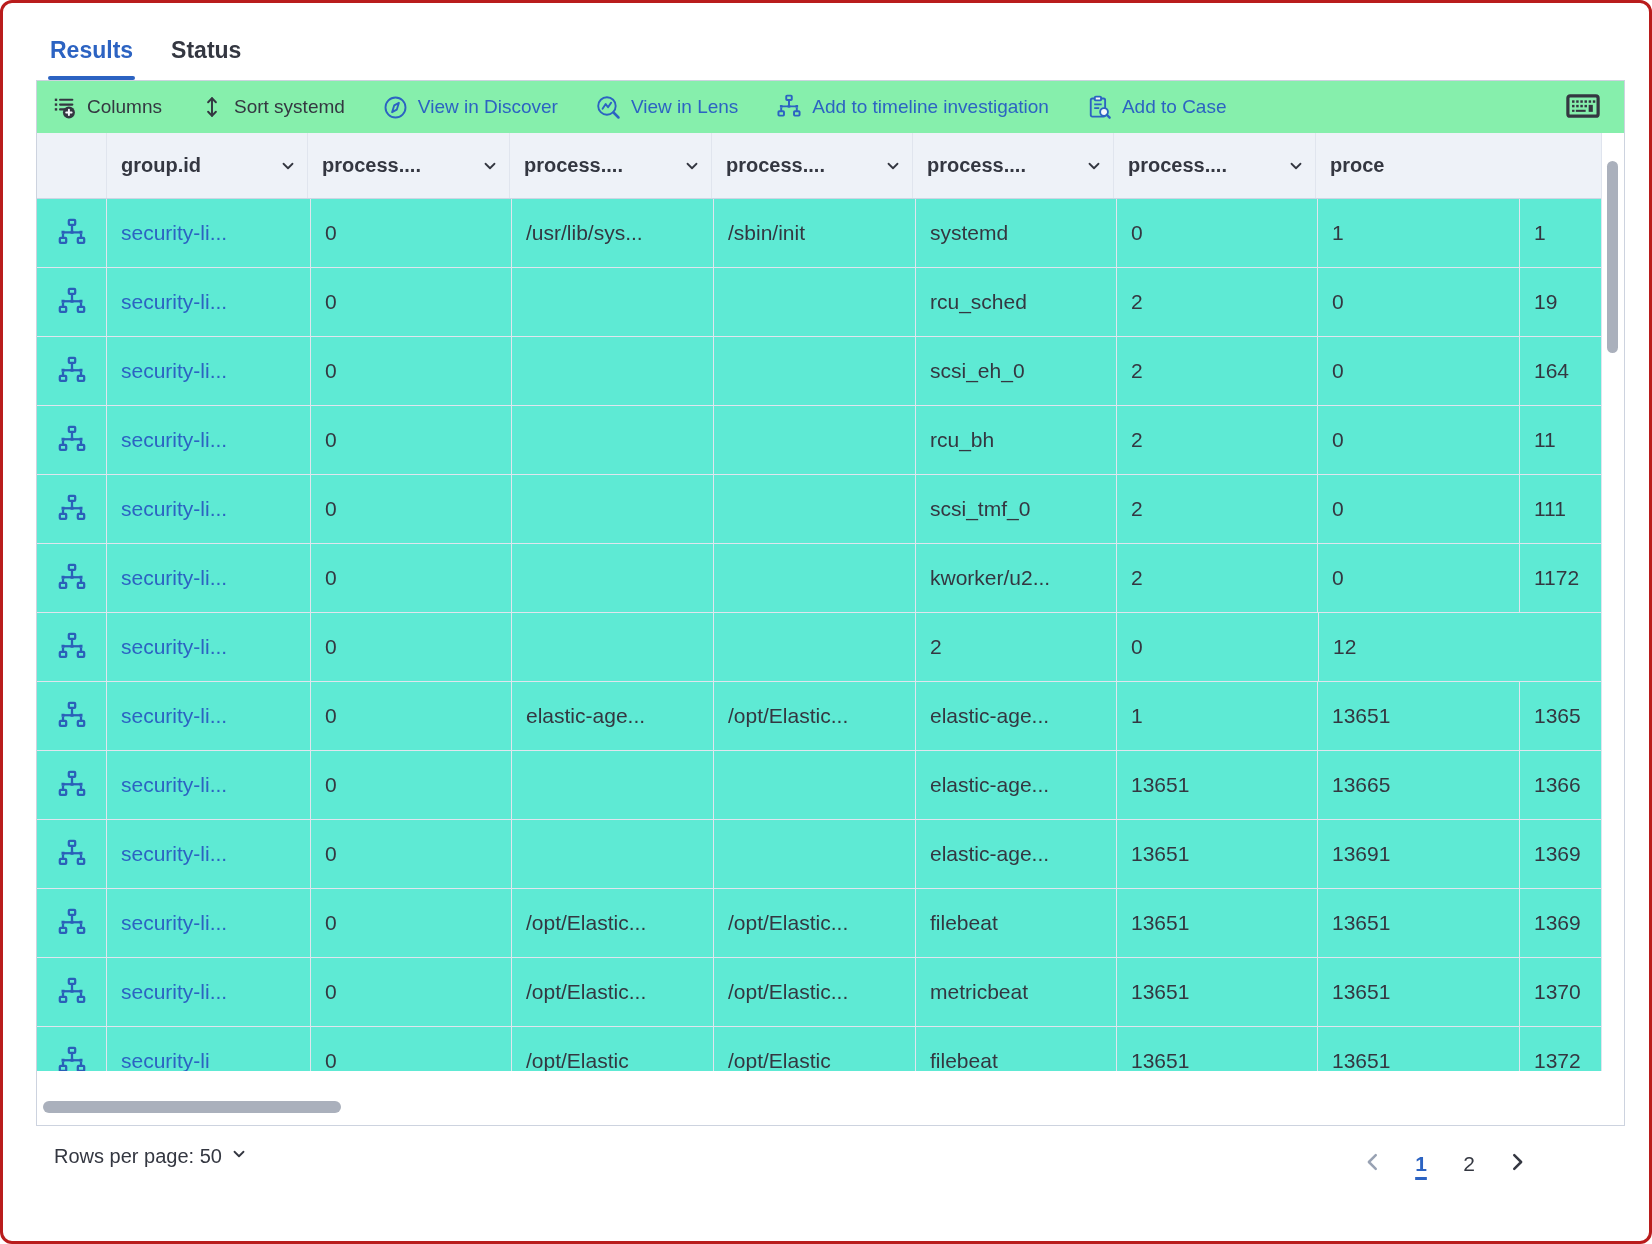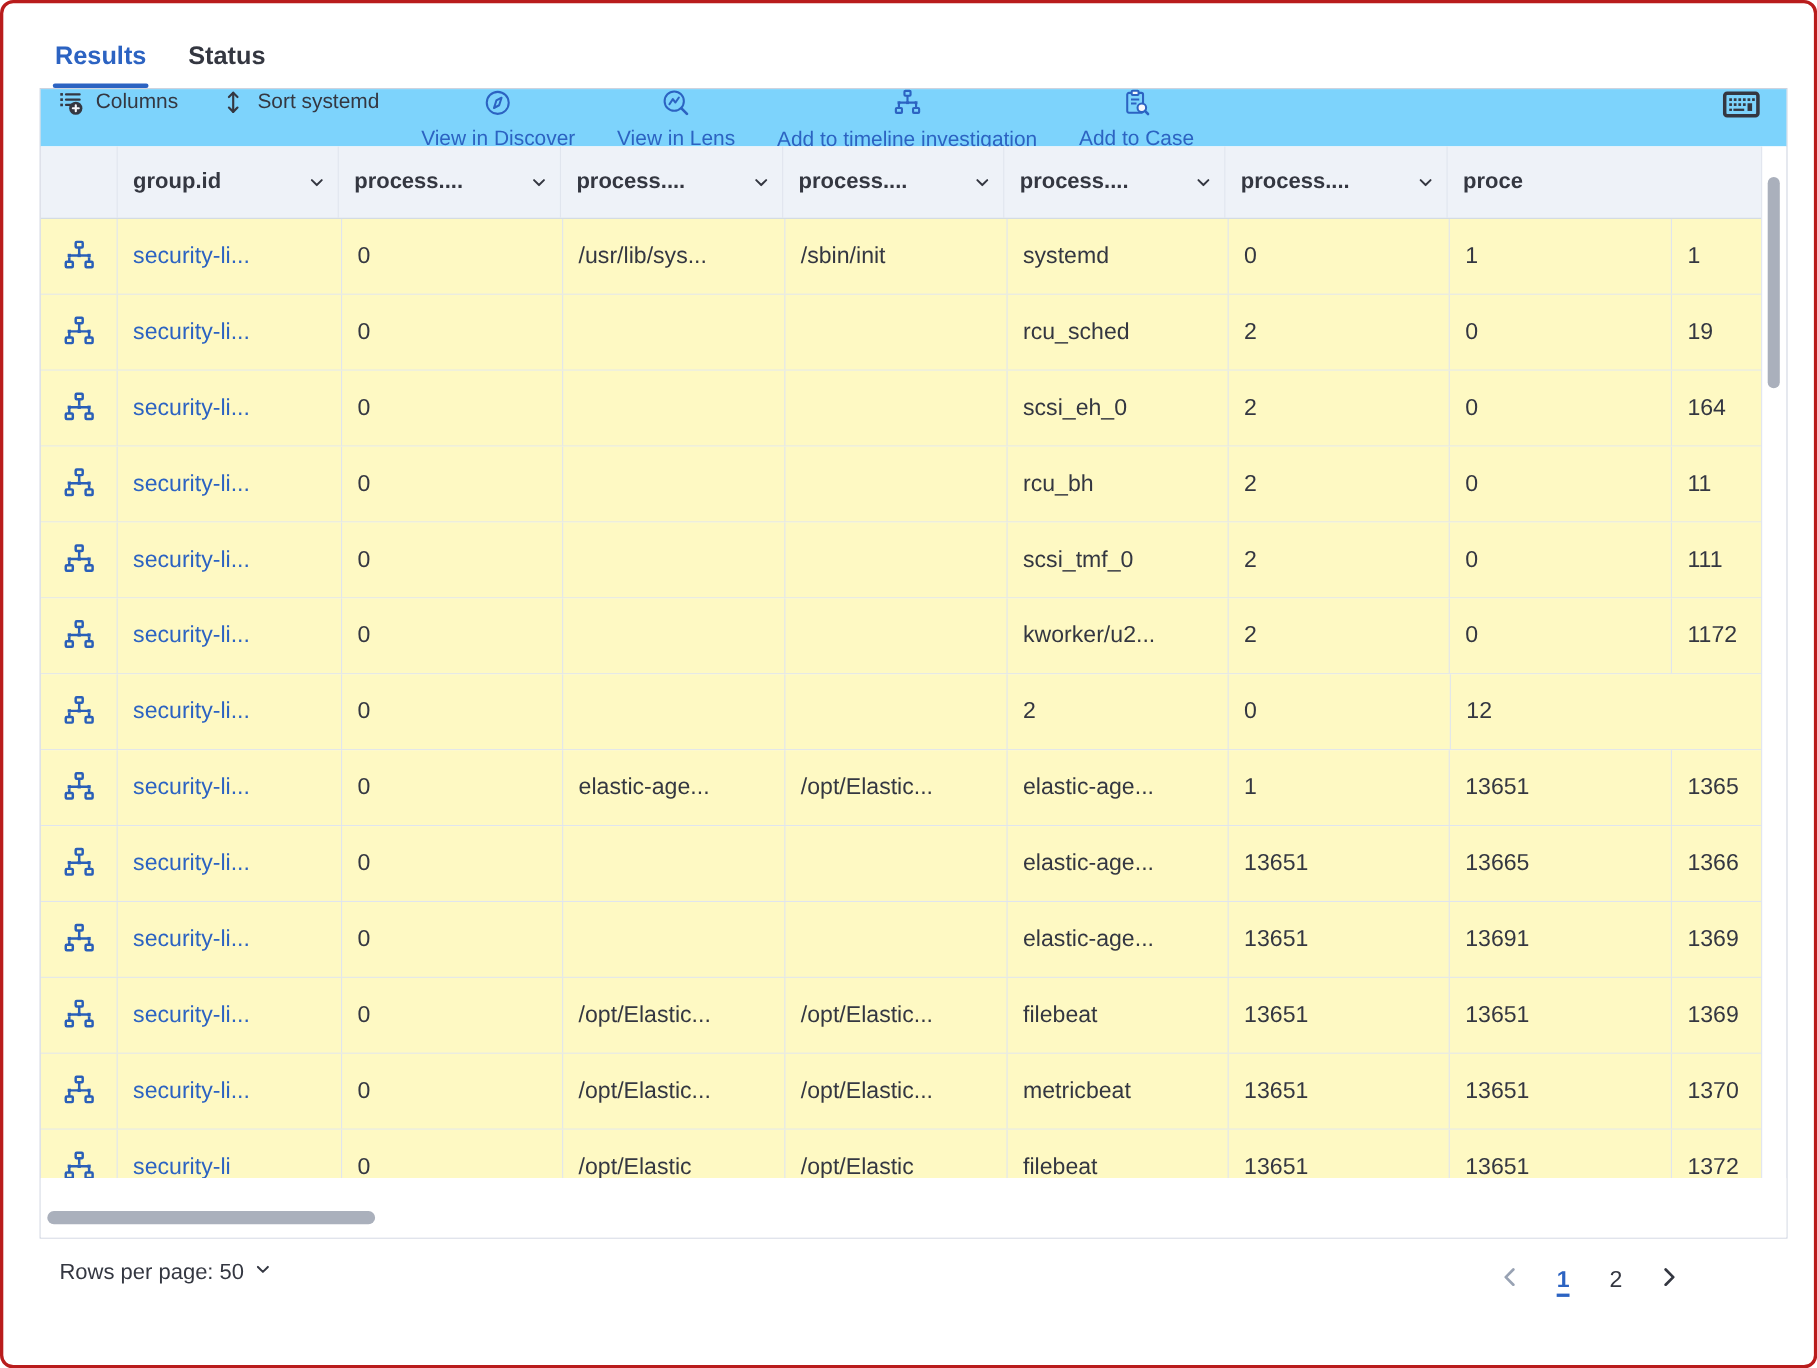--- a/index.html
+++ b/index.html
@@ -8,31 +8,31 @@
   .content{padding:24px 30px 0 33px;box-sizing:border-box;height:100%;display:flex;flex-direction:column;}
 
   
   .tabs{display:flex;gap:34px;padding-left:12px;}
   .tab{font-size:23px;font-weight:700;padding:10px 2px 16px 2px;cursor:pointer;position:relative;color:#343741;}
   .tab.active{color:#2c63c2;}
   .tab.active::after{content:"";position:absolute;left:0;right:0;bottom:0;height:4px;background:#2c63c2;border-radius:2px;}
 
   
   .panel{border:1px solid #cdd3df;background:#fff;width:1589px;box-sizing:border-box;display:flex;flex-direction:column;}
-  .toolbar{height:52px;background:#7dd3fc;display:flex;align-items:flex-start;padding:0 16px;gap:38px;box-sizing:border-box;}
+  .toolbar{height:52px;background:#86efac;display:flex;align-items:center;padding:0 16px;gap:38px;box-sizing:border-box;}
   .tb-item{display:inline-flex;align-items:center;gap:10px;font-size:19px;font-weight:500;background:none;border:none;cursor:pointer;font-family:inherit;padding:0;}
   .tb-item.dark{color:#343741;}
-  .tb-item.link{color:#2c63c2;flex-direction:column;}
+  .tb-item.link{color:#2c63c2;}
   .tb-spacer{flex:1;}
   .kbd-btn{background:none;border:none;cursor:pointer;padding:0;color:#343741;display:inline-flex;margin-right:8px;}
 
   
   .grid-wrap{display:flex;height:938px;overflow:hidden;}
   .grid-area{flex:1;min-width:0;overflow:hidden;}
-  .grid-row{display:flex;height:68px;border-bottom:1px solid #e0e5ee;background:#fef9c3;}
+  .grid-row{display:flex;height:68px;border-bottom:1px solid #e0e5ee;background:#5eead4;}
   .grid-row.header{height:65px;background:#eef2f8;border-bottom:1px solid #cdd6e4;}
   .cell{box-sizing:border-box;border-right:1px solid #e0e5ee;display:flex;align-items:center;padding:0 10px 0 14px;font-size:21px;white-space:nowrap;overflow:hidden;}
   .c0{width:70px;justify-content:center;padding:0;}
   .c1{width:204px;}.c2{width:201px;}.c3{width:202px;}.c4{width:202px;}
   .c5{width:201px;}.c6{width:201px;}.c7{width:202px;}
   .c8{flex:1;min-width:0;border-right:none;}
   .grid-row.header .cell{font-weight:700;font-size:20px;color:#343741;justify-content:space-between;}
   .grid-row.header .c0{justify-content:center;}
   .hdr-chevron{display:inline-flex;background:none;border:none;cursor:pointer;color:#343741;padding:0;margin-left:6px;}
   .agent-link{color:#2c63c2;font-weight:500;text-decoration:none;overflow:hidden;white-space:nowrap;}

